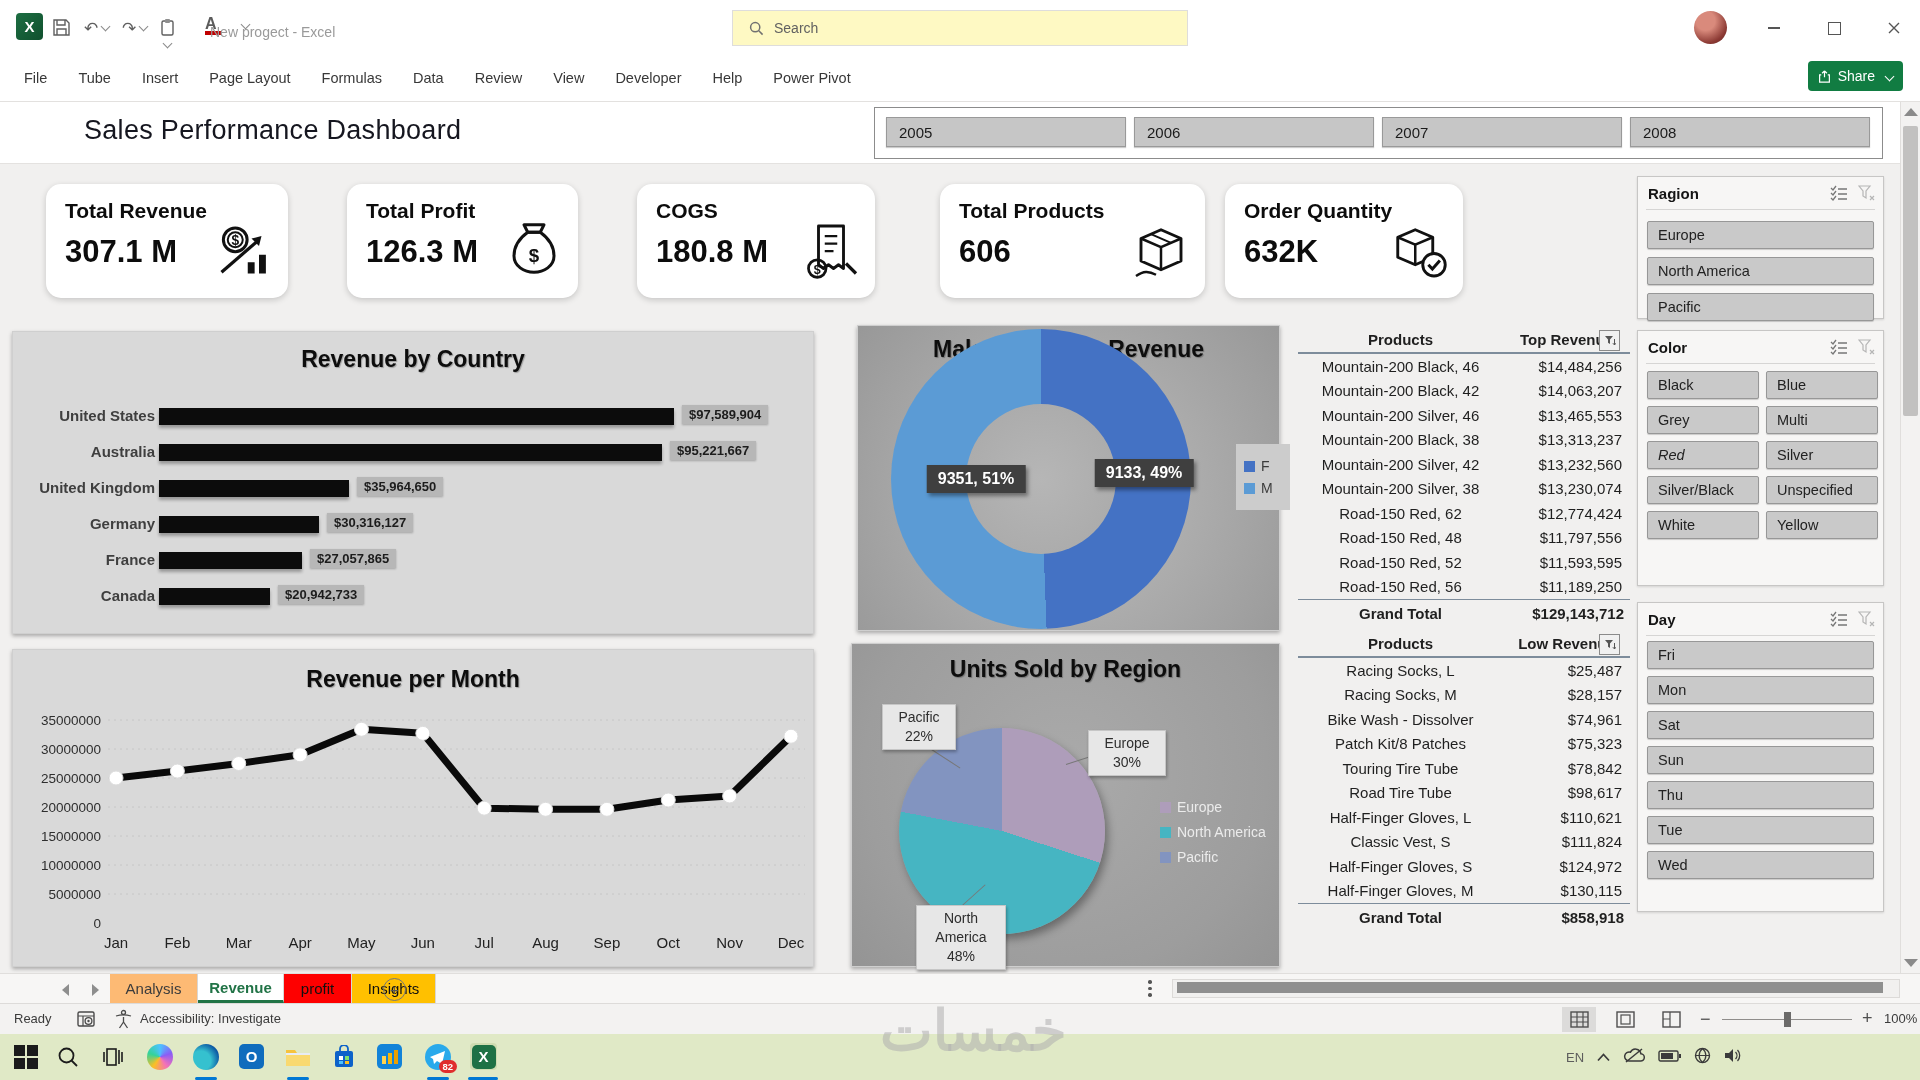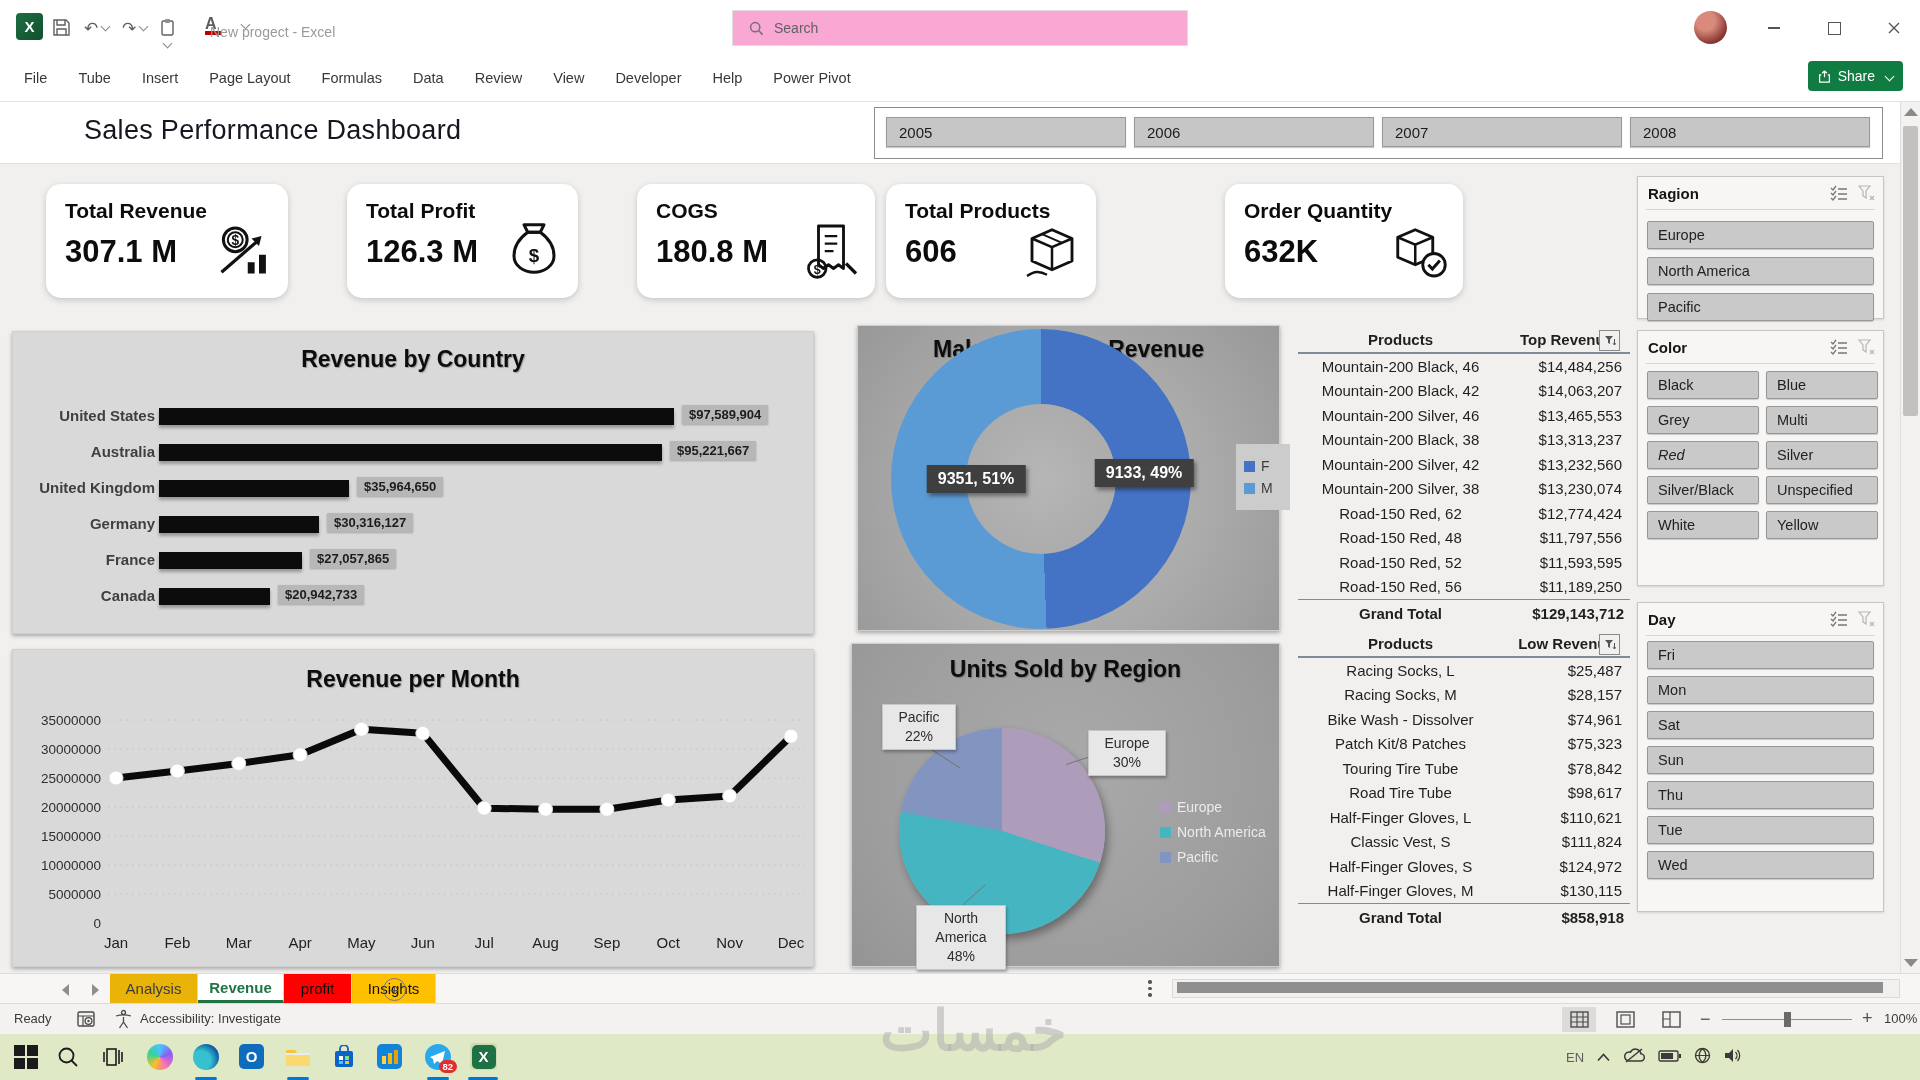--- a/index.html
+++ b/index.html
@@ -9,21 +9,21 @@
 
   
   .titlebar{position:absolute;left:0;top:0;width:1920px;height:55px;background:#ffffff;}
   .xlogo{position:absolute;left:16px;top:13px;width:27px;height:27px;border-radius:4px;
     background:linear-gradient(135deg,#1d6e42,#10502e);color:#fff;font-weight:bold;font-size:15px;
     display:flex;align-items:center;justify-content:center;}
   .qat{position:absolute;top:18px;color:#5f5f5f;}
   .qat svg{display:block;}
   .chev{display:inline-block;width:6px;height:6px;border-right:1.5px solid #8a8a8a;border-bottom:1.5px solid #8a8a8a;transform:rotate(45deg);margin-left:4px;vertical-align:4px;}
   .doc-title{position:absolute;left:210px;top:24px;font-size:14px;color:#9a9a9a;}
-  .searchbox{position:absolute;left:732px;top:10px;width:454px;height:34px;background:#f9a8d4;
+  .searchbox{position:absolute;left:732px;top:10px;width:454px;height:34px;background:#fef9c3;
     border:1px solid #dedddc;border-radius:0;display:flex;align-items:center;color:#616161;font-size:14px;}
   .searchbox svg{margin:0 10px 0 16px;}
   .avatar{position:absolute;left:1694px;top:11px;width:33px;height:33px;border-radius:50%;
     background:radial-gradient(circle at 35% 30%,#d98a7c 0 30%,#8c3a34 70%,#5d1f20 100%);}
   .wbtn{position:absolute;top:16px;width:24px;height:24px;display:flex;align-items:center;justify-content:center;}
 
   
   .ribbon{position:absolute;left:0;top:55px;width:1920px;height:46px;background:#fff;border-bottom:1px solid #e3e1df;}
   .ribbon-tabs{position:absolute;left:24px;top:0;height:46px;display:flex;align-items:center;gap:31px;}
   .rtab{font-size:14.5px;color:#383838;white-space:nowrap;}
@@ -107,21 +107,21 @@
     font-size:14.5px;color:#222;display:flex;align-items:center;padding-left:10px;box-sizing:border-box;
     box-shadow:0 1px 1px rgba(0,0,0,.18);}
 
   
   .vscroll{position:absolute;left:1900px;top:102px;width:20px;height:871px;background:#f3f2f1;border-left:1px solid #e0dedc;}
   .varrow{position:absolute;left:3px;width:0;height:0;border-left:7px solid transparent;border-right:7px solid transparent;}
   .vthumb{position:absolute;left:2px;width:15px;background:#c2c1c0;border-radius:2px;}
   .tabbar{position:absolute;left:0;top:973px;width:1920px;height:30px;background:#f7f6f5;border-top:1px solid #e0dedc;}
   .navarr{position:absolute;top:10px;width:0;height:0;border-top:6px solid transparent;border-bottom:6px solid transparent;}
   .stab{position:absolute;top:0;height:29px;display:flex;align-items:center;padding:0 14px;font-size:15px;
-    color:#3c3c3c;background:#eab308;border-right:1px solid #d8d6d4;box-sizing:border-box;}
+    color:#3c3c3c;background:#fdba74;border-right:1px solid #d8d6d4;box-sizing:border-box;}
   .stab-active{color:#217346;font-weight:bold;border-bottom:3px solid #217346;background:#fff;}
   .stab-red{background:#fe0000;color:#101010;}
   .stab-orange{background:#ffc000;color:#101010;}
   .plus-tab{position:absolute;left:383px;top:4px;width:21px;height:21px;border:1.4px solid #767676;border-radius:50%;
     color:#555;display:flex;align-items:center;justify-content:center;font-size:15px;}
   .hdots{position:absolute;left:1148px;top:6px;display:flex;flex-direction:column;gap:3px;}
   .hdots i{width:3.5px;height:3.5px;border-radius:50%;background:#555;}
   .hscroll{position:absolute;left:1172px;top:5px;width:726px;height:17px;background:#f1f0ef;border:1px solid #dcdad8;}
   .hthumb{position:absolute;left:4px;top:2px;width:706px;height:11px;background:#8f8f8f;}
 
@@ -263,21 +263,21 @@
     <div class="kicon">
       <svg viewBox="0 0 48 48">
           <path d="M14 4 h20 v34 l-4-3 -4 3 -4-3 -4 3 -4-3z" fill="none" stroke="#111" stroke-width="2.3" stroke-linejoin="round"></path>
           <path d="M19 12 h10 M19 18 h10 M19 24 h7" stroke="#111" stroke-width="1.8"></path>
           <circle cx="13" cy="38" r="7" fill="none" stroke="#111" stroke-width="2.2"></circle>
           <text x="13" y="42" font-size="10" text-anchor="middle" fill="#111" font-weight="bold">$</text>
           <path d="M36 34 l8 8" stroke="#111" stroke-width="2.6"></path>
         </svg>
     </div>
   </div>
-  <div class="kpi" style="left:886px;width:210px;">
+  <div class="kpi" style="left:940px;width:265px;">
     <div class="klabel">Total Products</div>
     <div class="kvalue">606</div>
     <div class="kicon">
       <svg viewBox="0 0 48 48">
           <path d="M8 14 l16-7 16 7 v18 l-16 7 -16-7z" fill="none" stroke="#111" stroke-width="2.3" stroke-linejoin="round"></path>
           <path d="M8 14 l16 7 16-7 M24 21 v18" fill="none" stroke="#111" stroke-width="2"></path>
           <path d="M16 10.5 l16 7" fill="none" stroke="#111" stroke-width="1.6"></path>
           <path d="M4 44 c6-4 10-4 16-1" fill="none" stroke="#111" stroke-width="2"></path>
         </svg>
     </div>

